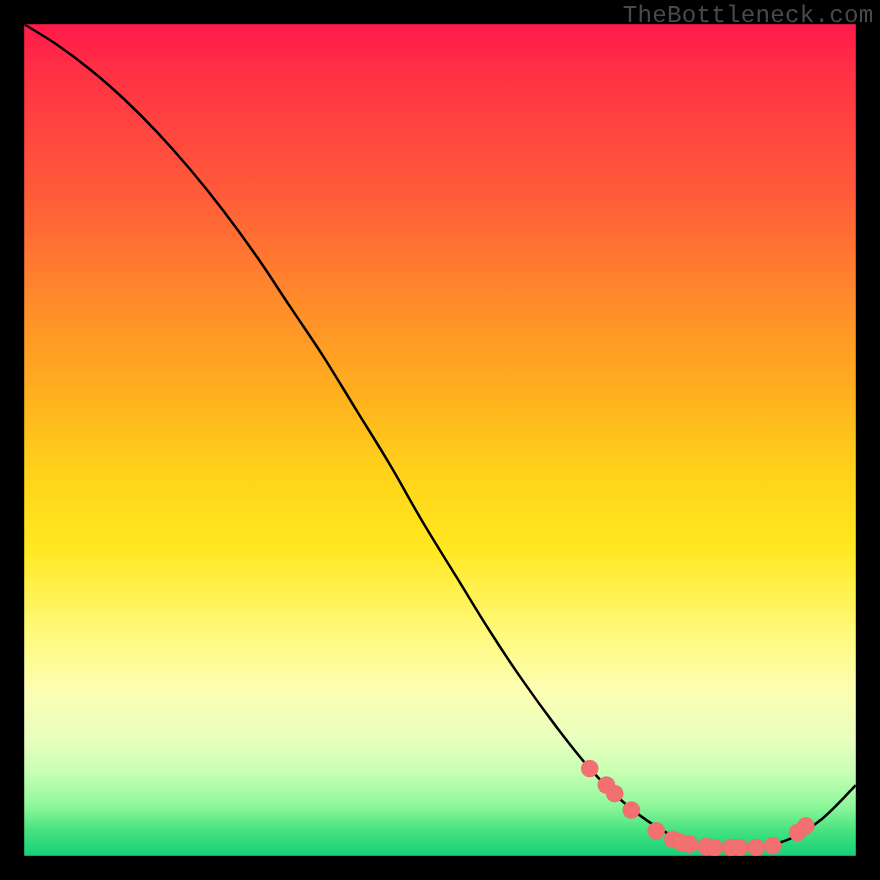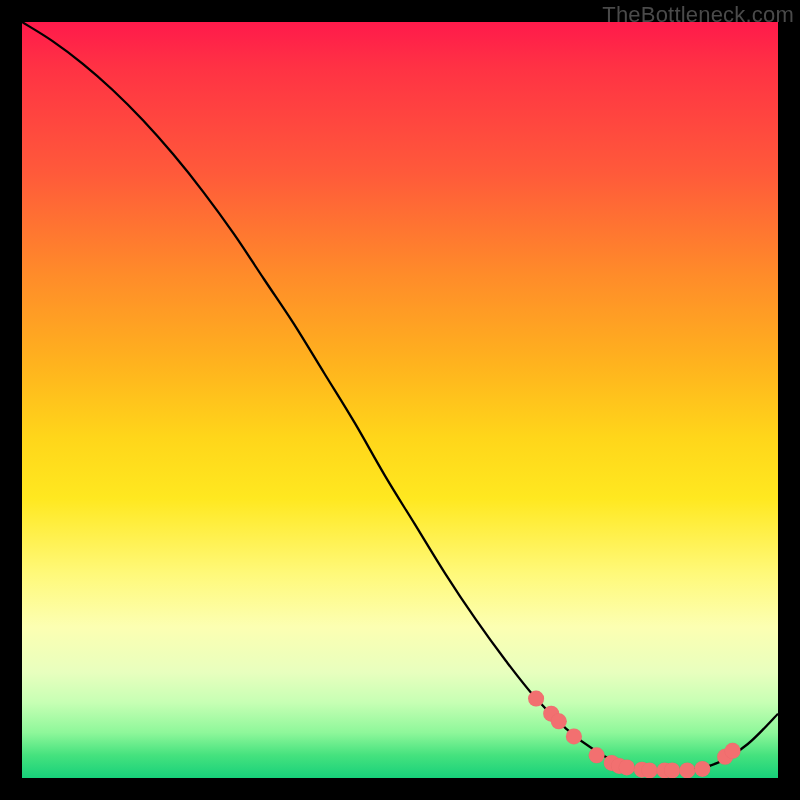--- a/index.html
+++ b/index.html
@@ -19,20 +19,21 @@
   }
   .watermark {
     position: absolute;
     top: 2px;
     right: 6px;
     color: #4a4a4a;
     font-size: 22px;
     font-weight: 500;
     letter-spacing: 0.2px;
     z-index: 30;
+    font-family: Liberation Mono, monospace;
   }
   .plot {
     position: absolute;
     left: 22px;
     top: 22px;
     width: 756px;
     height: 756px;
     background: linear-gradient(
       to bottom,
       #ff1a4b 0%,

